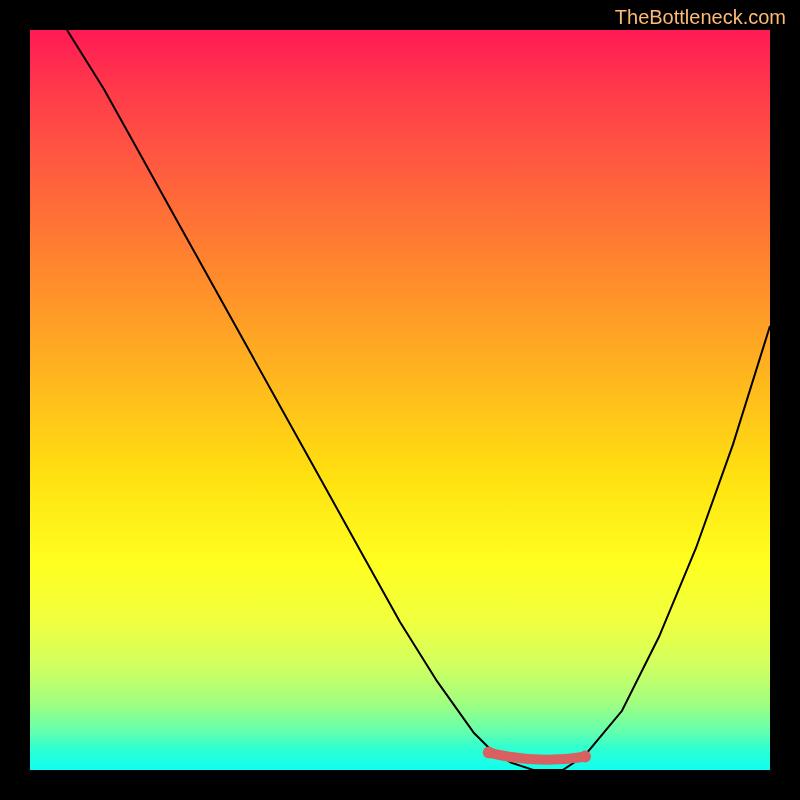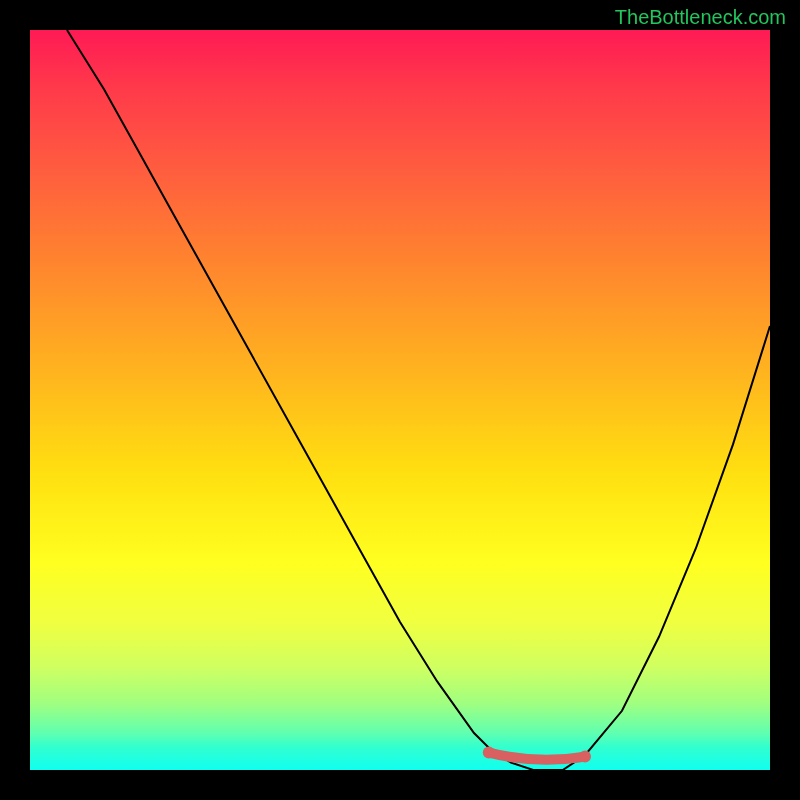--- a/index.html
+++ b/index.html
@@ -8,21 +8,21 @@
     height: 800px;
     background: #000;
     position: relative;
     overflow: hidden;
     font-family: Arial, sans-serif;
   }
   .watermark {
     position: absolute;
     top: 6px;
     right: 14px;
-    color: #22c55e;
+    color: #fdba74;
     font-size: 20px;
     font-weight: normal;
     z-index: 10;
   }
   .plot-area {
     position: absolute;
     left: 30px;
     top: 30px;
     width: 740px;
     height: 740px;

